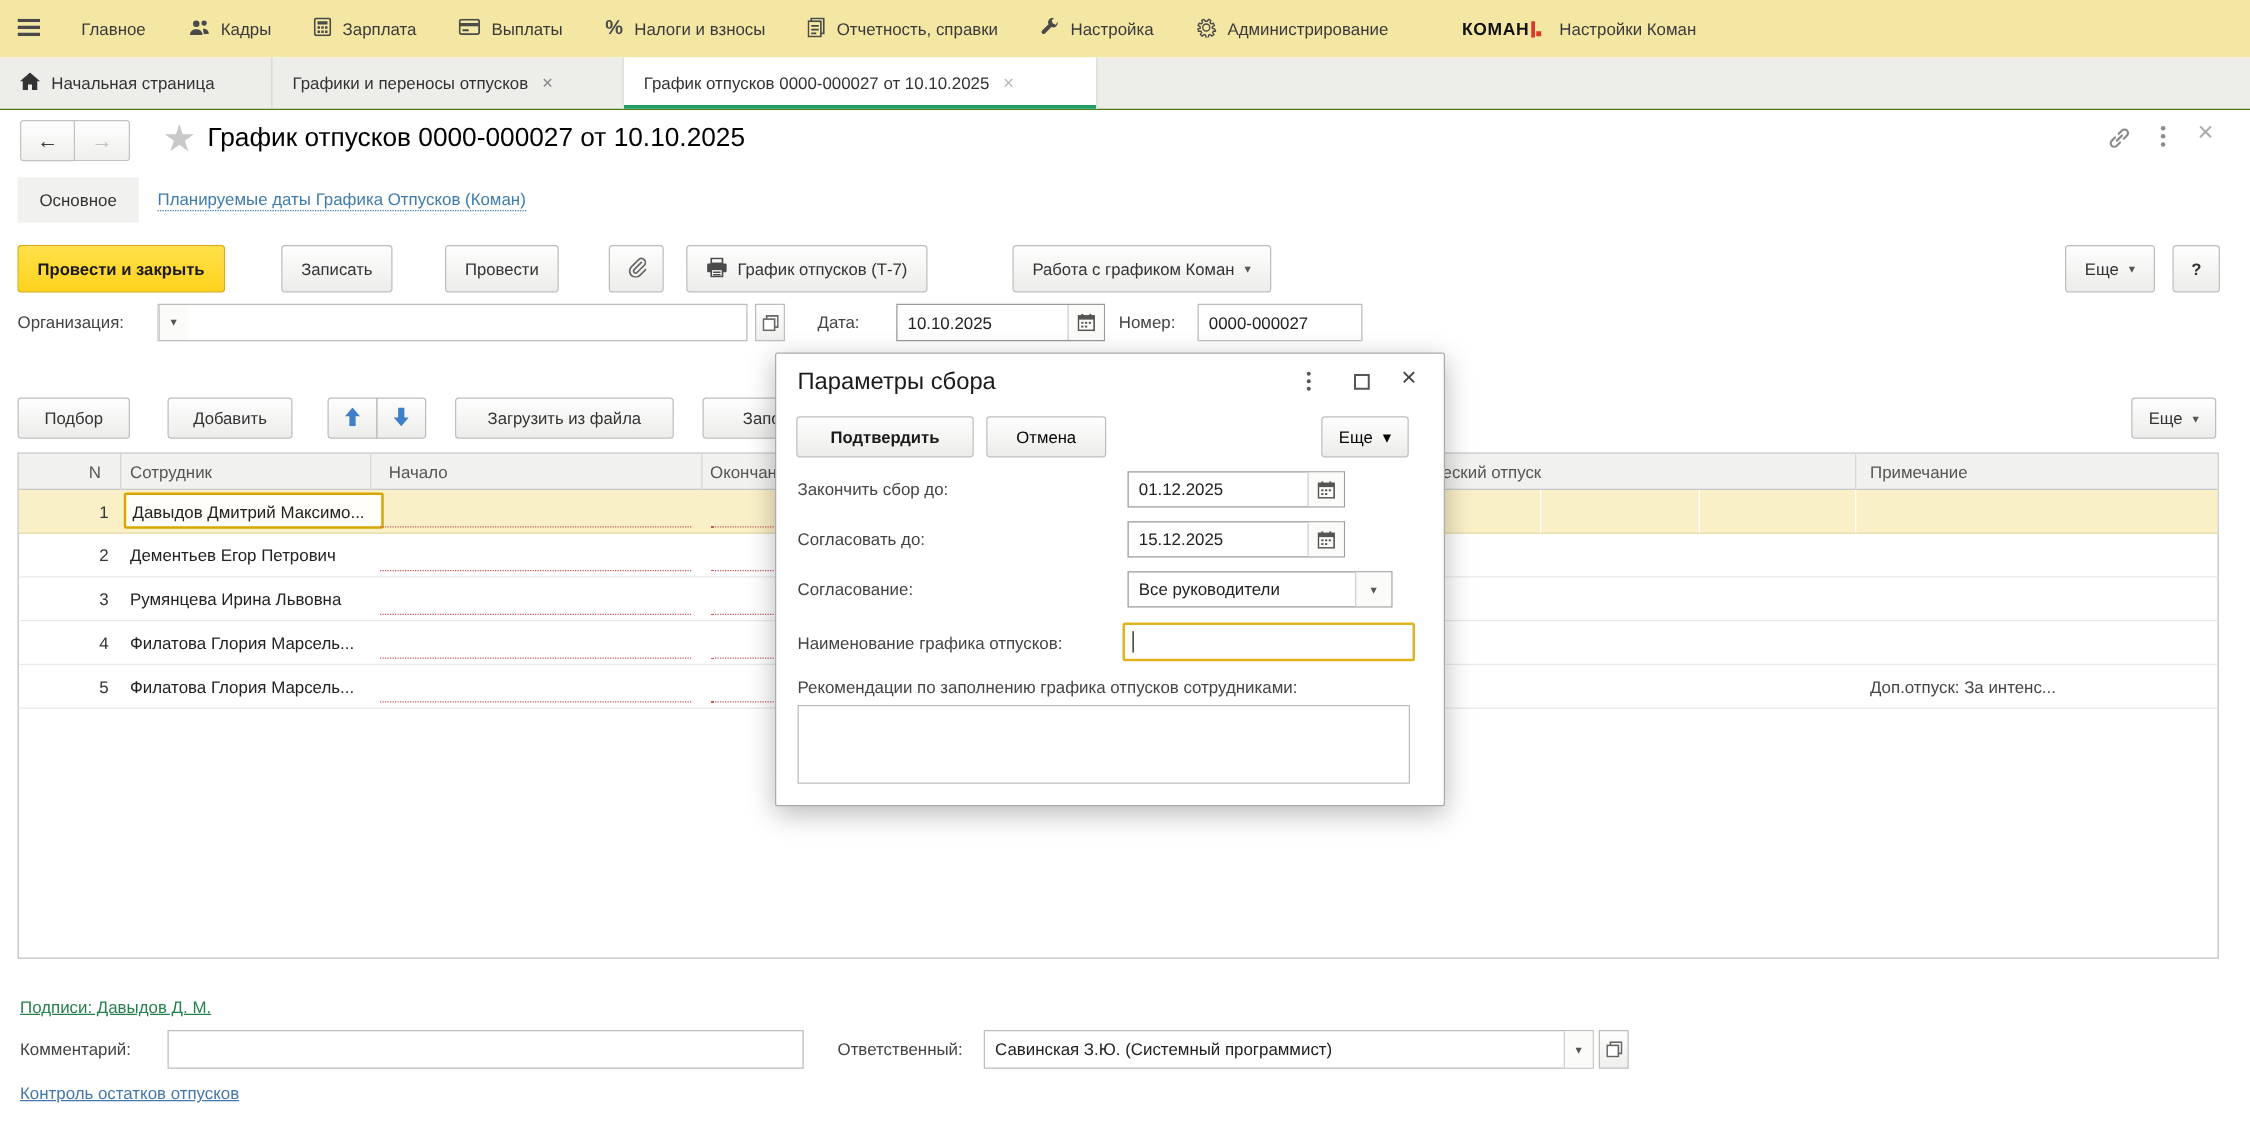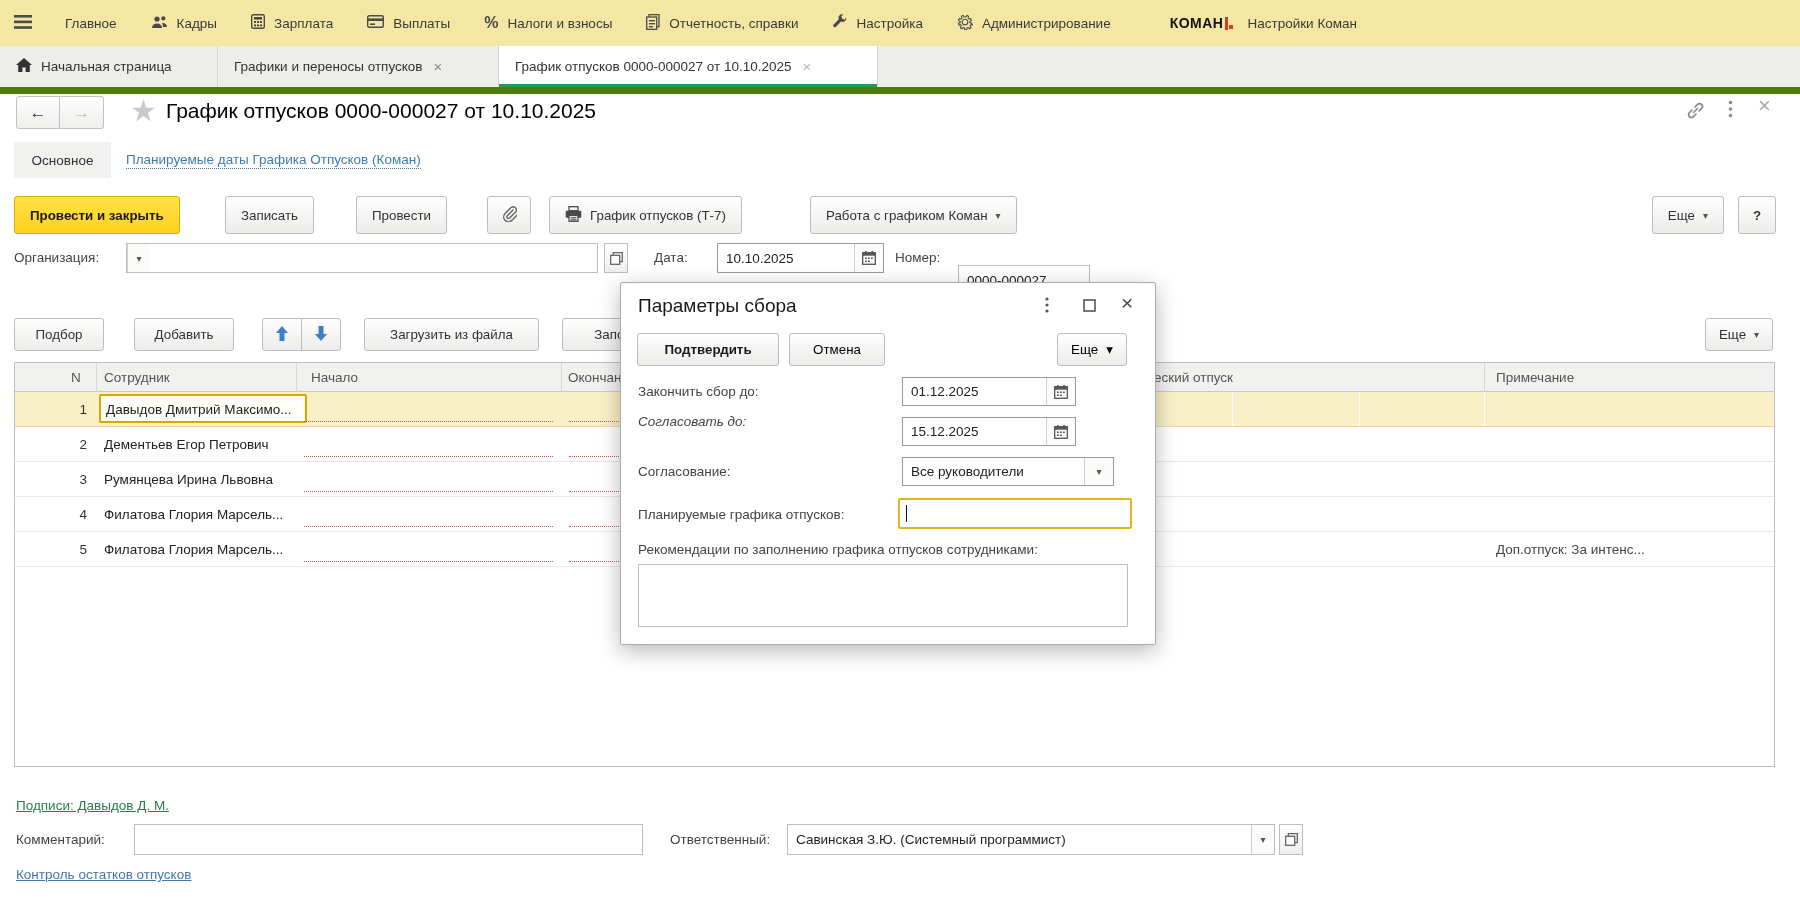--- a/index.html
+++ b/index.html
@@ -14,21 +14,21 @@
   .mitem svg{flex:0 0 auto;}
   #m-burger{padding:0 16px 0 14px;}
   #brand{display:flex;align-items:center;margin-left:42px;cursor:default;}
   #brand-main{font-weight:bold;font-size:14px;letter-spacing:.5px;color:#111;}
   #brand-bar{display:inline-block;width:3px;height:13px;background:#D83A2B;margin-left:2px;}
   #brand-dot{display:inline-block;width:4px;height:4px;background:#D83A2B;margin-left:1px;margin-top:8px;}
   #brand-name{margin-left:14px;color:#3a3a3a;}
 
   
   #tabbar{position:absolute;left:0;top:46px;width:1800px;height:41px;background:#EDEDEA;
-          border-bottom:7px solid #4d7c0f;display:flex;}
+          border-bottom:1px solid #4d7c0f;display:flex;}
   .tab{display:flex;align-items:center;gap:9px;padding:0 16px;box-sizing:border-box;
        border-right:1px solid #D5D5D2;color:#333;cursor:pointer;white-space:nowrap;}
   #tab-0{width:218px;}
   #tab-1{width:281px;}
   #tab-2{width:379px;background:#fff;box-shadow:inset 0 -3px 0 #1F9D63;}
   .tclose{color:#8a8a8a;font-size:15px;margin-left:2px;cursor:pointer;}
   #tab-2 .tclose{color:#b9b9b9;}
 
   
   #histgroup{position:absolute;left:16px;top:96px;display:flex;}
@@ -74,21 +74,21 @@
             color:#555;font-size:10px;cursor:pointer;background:#FBFBFA;}
   .openbtn{position:absolute;width:24px;height:30px;border:1px solid #BDBDBD;background:linear-gradient(#FEFEFE,#EFEFED);
            display:flex;align-items:center;justify-content:center;cursor:pointer;box-sizing:border-box;}
   #org-open{left:604px;top:243px;}
   #date-label{left:654px;top:243px;}
   #date-combo{position:absolute;left:717px;top:243px;width:167px;height:30px;border:1px solid #9A9A9A;
               display:flex;box-sizing:border-box;background:#fff;}
   .calbtn{width:28px;border-left:1px solid #CFCFCF;display:flex;align-items:center;justify-content:center;cursor:pointer;background:#FBFBFA;}
   #num-label{left:895px;top:243px;}
   #num-input{position:absolute;left:958px;top:243px;width:132px;height:30px;border:1px solid #BDBDBD;
-             box-sizing:border-box;padding:0 8px;font:13.5px "Liberation Sans",sans-serif;color:#222;margin-top:22px;}
+             box-sizing:border-box;padding:0 8px;font:13.5px "Liberation Sans",sans-serif;color:#222;}
 
   
   .tbbtn{height:33px;top:318px;}
   #btn-pick{left:14px;width:90px;justify-content:center;}
   #btn-add{left:134px;width:100px;justify-content:center;}
   #btn-up{left:262px;width:40px;justify-content:center;padding:0;border-radius:3px 0 0 3px;}
   #btn-down{left:301px;width:40px;justify-content:center;padding:0;border-radius:0 3px 3px 0;}
   #btn-load{left:364px;width:175px;justify-content:center;}
   #btn-fill{left:562px;width:130px;justify-content:center;}
   #btn-more-table{left:1705px;width:68px;justify-content:center;}
@@ -130,21 +130,21 @@
   #dlg-max{position:absolute;left:462px;top:16px;cursor:pointer;}
   #dlg-close{position:absolute;left:500px;top:8px;font-size:21px;color:#444;cursor:pointer;}
   .dbtn{position:absolute;height:33px;border:1px solid #BDBDBD;border-radius:3px;background:linear-gradient(#FEFEFE,#ECECEA);
         display:flex;align-items:center;justify-content:center;gap:8px;cursor:pointer;box-sizing:border-box;padding:0 14px;white-space:nowrap;}
   #dlg-confirm{left:16px;top:50px;width:142px;}
   #dlg-cancel{left:168px;top:50px;width:96px;}
   #dlg-more{left:436px;top:50px;width:70px;}
   .dlabel{position:absolute;left:17px;height:29px;line-height:29px;color:#444;white-space:nowrap;}
   .ddate{position:absolute;left:281px;width:174px;height:29px;border:1px solid #9A9A9A;display:flex;box-sizing:border-box;background:#fff;}
   #dlg-row1-label{top:94px;} #dlg-row1-input{top:94px;}
-  #dlg-row2-label{top:124px;font-style:italic;} #dlg-row2-input{top:134px;}
+  #dlg-row2-label{top:134px;} #dlg-row2-input{top:134px;}
   #dlg-row3-label{top:174px;}
   #dlg-approval{position:absolute;left:281px;top:174px;width:212px;height:29px;border:1px solid #9A9A9A;display:flex;box-sizing:border-box;background:#fff;}
   #dlg-row4-label{top:216px;height:31px;line-height:31px;}
   #dlg-name-wrap{position:absolute;left:277px;top:215px;width:234px;height:31px;border:2px solid #E0B420;border-radius:2px;box-sizing:border-box;background:#fff;}
   #dlg-name-caret{position:absolute;left:6px;top:5px;width:1px;height:17px;background:#111;}
   #dlg-rec-label{position:absolute;left:17px;top:259px;color:#444;white-space:nowrap;}
   #dlg-rec-area{position:absolute;left:17px;top:281px;width:490px;height:63px;border:1px solid #BDBDBD;
                 box-sizing:border-box;resize:none;font:13.5px "Liberation Sans",sans-serif;padding:4px 6px;}
   .up-arrow{color:#3E7FC6;} .down-arrow{color:#3E7FC6;}
 </style>
@@ -469,21 +469,21 @@
           </svg>
         </div>
     </div>
 
     <label class="dlabel" id="dlg-row3-label">Согласование:</label>
     <div id="dlg-approval">
       <input class="tin" value="Все руководители" style="">
       <div class="caretbtn" style="width:28px;">▾</div>
     </div>
 
-    <label class="dlabel" id="dlg-row4-label">Планируемые графика отпусков:</label>
+    <label class="dlabel" id="dlg-row4-label">Наименование графика отпусков:</label>
     <div id="dlg-name-wrap">
       <input class="tin" style="width: 100%; height: 100%;" value="">
       <div id="dlg-name-caret"></div>
     </div>
 
     <label id="dlg-rec-label">Рекомендации по заполнению графика отпусков сотрудниками:</label>
     <textarea id="dlg-rec-area" style=""></textarea>
   </div>
 
 </div>

